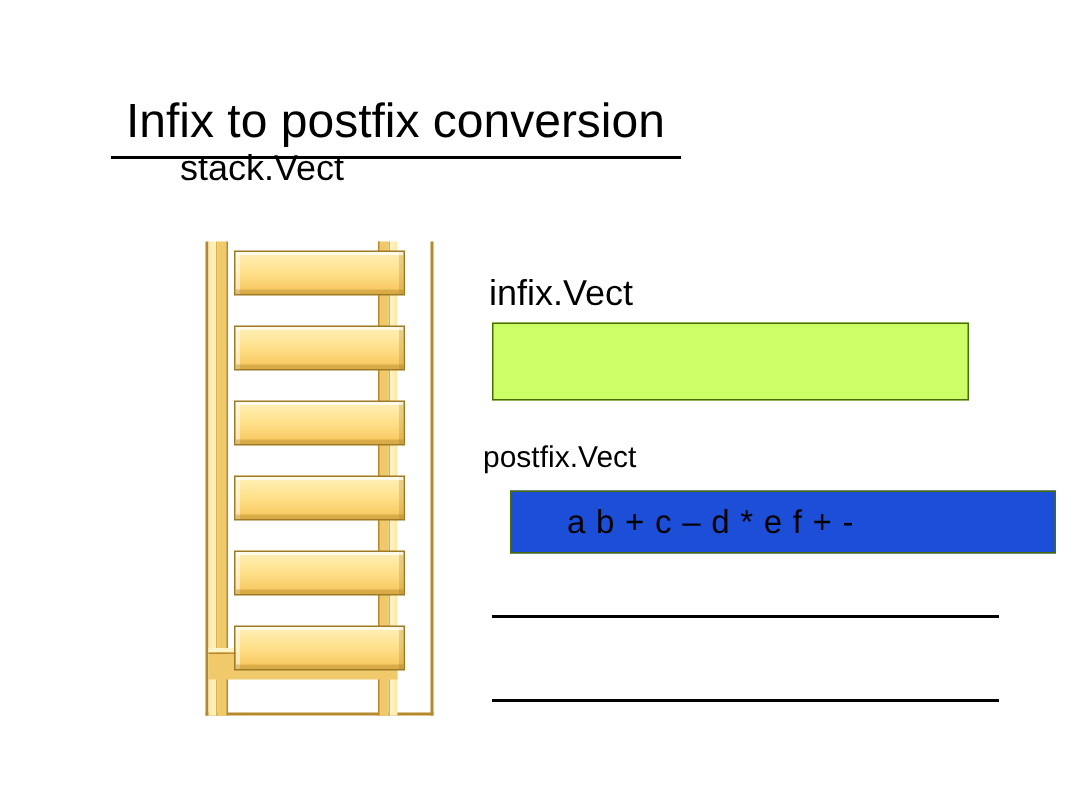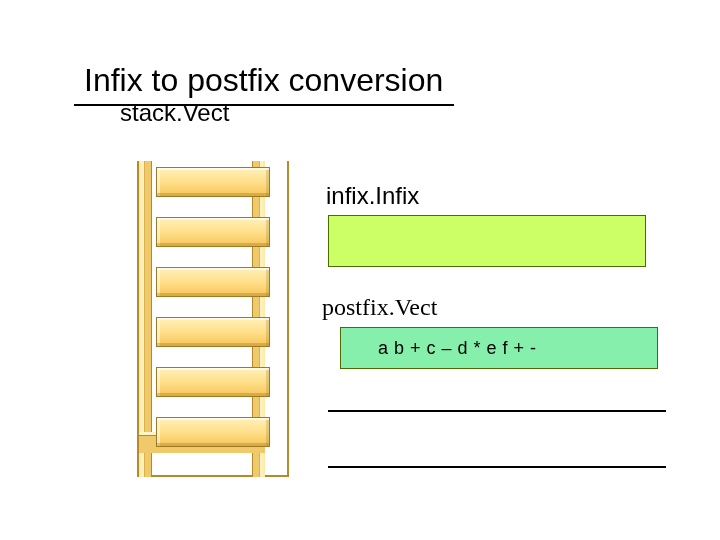--- a/index.html
+++ b/index.html
@@ -144,36 +144,35 @@
     width: 318px;
     height: 52px;
     background: #ccff66;
     border: 1px solid #4a6b00;
   }
 
   .postfix-label {
     position: absolute;
     left: 278px;
     top: 250px;
-    font-size: 24px;
-    color: #000;
-    font-family: Liberation Serif, serif;
+    font-size: 20px;
+    color: #000;
   }
   .postfix-box {
     position: absolute;
     left: 296px;
     top: 283px;
-    width: 318px;
+    width: 364px;
     height: 42px;
-    background: #86efac;
+    background: #1d4ed8;
     border: 1px solid #4a6b00;
     display: flex;
     align-items: center;
     padding-left: 26px;
-    font-size: 18px;
+    font-size: 22px;
     color: #000;
     letter-spacing: 0.5px;
   }
 
   .hline {
     position: absolute;
     left: 284px;
     height: 2px;
     width: 338px;
     background: #000;
@@ -199,21 +198,21 @@
     <div class="stack-floor"></div>
 
     <div class="slot" style="top:6px"></div>
     <div class="slot" style="top:56px"></div>
     <div class="slot" style="top:106px"></div>
     <div class="slot" style="top:156px"></div>
     <div class="slot" style="top:206px"></div>
     <div class="slot" style="top:256px"></div>
   </div>
 
-  <div class="infix-label">infix.Infix</div>
+  <div class="infix-label">infix.Vect</div>
   <div class="infix-box"></div>
 
   <div class="postfix-label">postfix.Vect</div>
   <div class="postfix-box">
     <span>a b + c – d * e f + -</span>
   </div>
 
   <div class="hline" style="top:366px"></div>
   <div class="hline" style="top:422px"></div>
 

